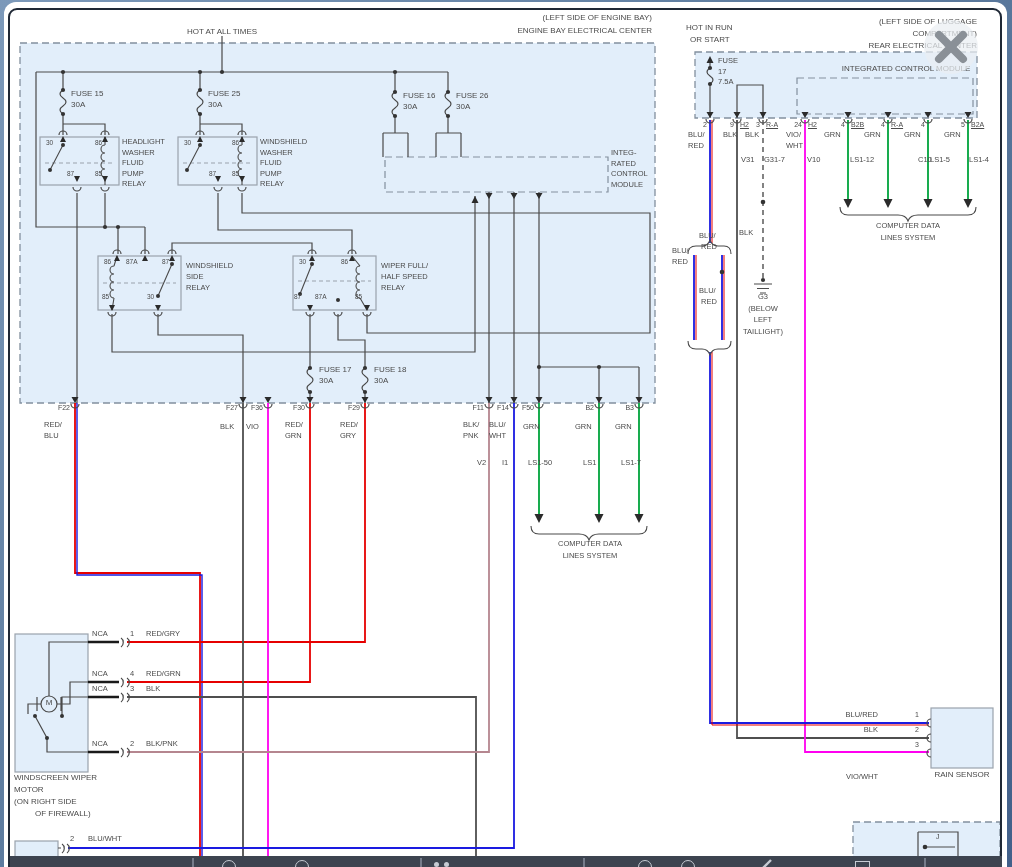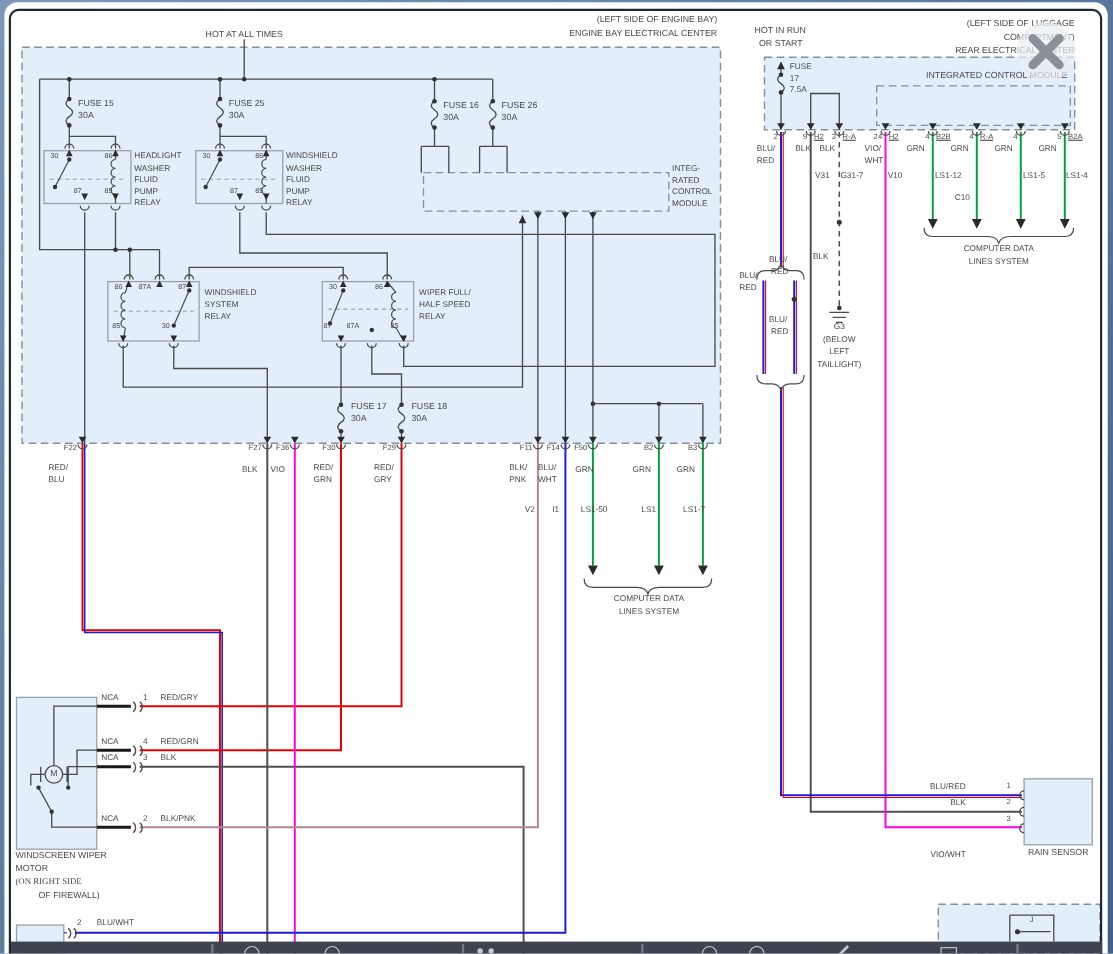--- a/index.html
+++ b/index.html
@@ -196,21 +196,21 @@
         <span class="lbl" style="left: 122px; top: 148.5px; font-size: 7.5px;">WASHER</span>
         <span class="lbl" style="left: 122px; top: 159px; font-size: 7.5px;">FLUID</span>
         <span class="lbl" style="left: 122px; top: 169.5px; font-size: 7.5px;">PUMP</span>
         <span class="lbl" style="left: 122px; top: 180px; font-size: 7.5px;">RELAY</span>
         <span class="lbl" style="left: 260px; top: 138px; font-size: 7.5px;">WINDSHIELD</span>
         <span class="lbl" style="left: 260px; top: 148.5px; font-size: 7.5px;">WASHER</span>
         <span class="lbl" style="left: 260px; top: 159px; font-size: 7.5px;">FLUID</span>
         <span class="lbl" style="left: 260px; top: 169.5px; font-size: 7.5px;">PUMP</span>
         <span class="lbl" style="left: 260px; top: 180px; font-size: 7.5px;">RELAY</span>
         <span class="lbl" style="left: 186px; top: 262px; font-size: 7.5px;">WINDSHIELD</span>
-        <span class="lbl" style="left: 186px; top: 273px; font-size: 7.5px;">SYSTEM</span>
+        <span class="lbl" style="left: 186px; top: 273px; font-size: 7.5px;">SIDE</span>
         <span class="lbl" style="left: 186px; top: 284px; font-size: 7.5px;">RELAY</span>
         <span class="lbl" style="left: 381px; top: 262px; font-size: 7.5px;">WIPER FULL/</span>
         <span class="lbl" style="left: 381px; top: 273px; font-size: 7.5px;">HALF SPEED</span>
         <span class="lbl" style="left: 381px; top: 284px; font-size: 7.5px;">RELAY</span>
         <span class="lbl" style="left: 611px; top: 149px; font-size: 7.5px;">INTEG-</span>
         <span class="lbl" style="left: 611px; top: 159.5px; font-size: 7.5px;">RATED</span>
         <span class="lbl" style="left: 611px; top: 170px; font-size: 7.5px;">CONTROL</span>
         <span class="lbl" style="left: 611px; top: 180.5px; font-size: 7.5px;">MODULE</span>
         <span class="lbl" style="left: 46px; top: 140px; font-size: 6.5px;">30</span>
         <span class="lbl" style="left: 95px; top: 140px; font-size: 6.5px;">86</span>
@@ -292,21 +292,21 @@
         <span class="lbl" style="left: 786px; top: 131px; font-size: 7.5px;">VIO/</span>
         <span class="lbl" style="left: 786px; top: 141.5px; font-size: 7.5px;">WHT</span>
         <span class="lbl" style="left: 824px; top: 131px; font-size: 7.5px;">GRN</span>
         <span class="lbl" style="left: 864px; top: 131px; font-size: 7.5px;">GRN</span>
         <span class="lbl" style="left: 904px; top: 131px; font-size: 7.5px;">GRN</span>
         <span class="lbl" style="left: 944px; top: 131px; font-size: 7.5px;">GRN</span>
         <span class="lbl" style="left: 741px; top: 156px; font-size: 7.5px;">V31</span>
         <span class="lbl" style="left: 764px; top: 156px; font-size: 7.5px;">G31-7</span>
         <span class="lbl" style="left: 807px; top: 156px; font-size: 7.5px;">V10</span>
         <span class="lbl" style="left: 850px; top: 156px; font-size: 7.5px;">LS1-12</span>
-        <span class="lbl" style="left: 868px; top: 156px; font-size: 7.5px; margin-top: 20px;">C10</span>
+        <span class="lbl" style="left: 918px; top: 156px; font-size: 7.5px;">C10</span>
         <span class="lbl" style="left: 930px; top: 156px; font-size: 7.5px;">LS1-5</span>
         <span class="lbl" style="left: 969px; top: 156px; font-size: 7.5px;">LS1-4</span>
         <span class="lbl" style="left: 908px; top: 222px; font-size: 7.5px; transform: translateX(-50%);">COMPUTER DATA</span>
         <span class="lbl" style="left: 908px; top: 234px; font-size: 7.5px; transform: translateX(-50%);">LINES SYSTEM</span>
         <span class="lbl" style="left: 672px; top: 247px; font-size: 7.5px;">BLU/</span>
         <span class="lbl" style="left: 672px; top: 257.5px; font-size: 7.5px;">RED</span>
         <span class="lbl" style="left: 699px; top: 232px; font-size: 7.5px;">BLU/</span>
         <span class="lbl" style="left: 701px; top: 242.5px; font-size: 7.5px;">RED</span>
         <span class="lbl" style="left: 699px; top: 287px; font-size: 7.5px;">BLU/</span>
         <span class="lbl" style="left: 701px; top: 297.5px; font-size: 7.5px;">RED</span>
@@ -330,21 +330,21 @@
         <span class="lbl" style="left: 146px; top: 670px; font-size: 7.5px;">RED/GRN</span>
         <span class="lbl" style="left: 92px; top: 685px; font-size: 7.5px;">NCA</span>
         <span class="lbl" style="left: 130px; top: 685px; font-size: 7.5px;">3</span>
         <span class="lbl" style="left: 146px; top: 685px; font-size: 7.5px;">BLK</span>
         <span class="lbl" style="left: 92px; top: 740px; font-size: 7.5px;">NCA</span>
         <span class="lbl" style="left: 130px; top: 740px; font-size: 7.5px;">2</span>
         <span class="lbl" style="left: 146px; top: 740px; font-size: 7.5px;">BLK/PNK</span>
         <span class="lbl" style="left: 49px; top: 699px; font-size: 8px; transform: translateX(-50%);">M</span>
         <span class="lbl" style="left: 14px; top: 774px; font-size: 8px;">WINDSCREEN WIPER</span>
         <span class="lbl" style="left: 14px; top: 786px; font-size: 8px;">MOTOR</span>
-        <span class="lbl" style="left: 14px; top: 798px; font-size: 8px; font-family: Liberation Serif, serif;">(ON RIGHT SIDE</span>
+        <span class="lbl" style="left: 14px; top: 798px; font-size: 8px;">(ON RIGHT SIDE</span>
         <span class="lbl" style="left: 14px; top: 810px; font-size: 8px; margin-left: 21px;">OF FIREWALL)</span>
         <span class="lbl" style="left: 70px; top: 835px; font-size: 7.5px;">2</span>
         <span class="lbl" style="left: 88px; top: 835px; font-size: 7.5px;">BLU/WHT</span>
         <span class="lbl" style="left: 936px; top: 833px; font-size: 7px;">J</span>
       </div>
   </div>
 
   <div id="inner-border"></div>
 
   <div id="taskbar">

